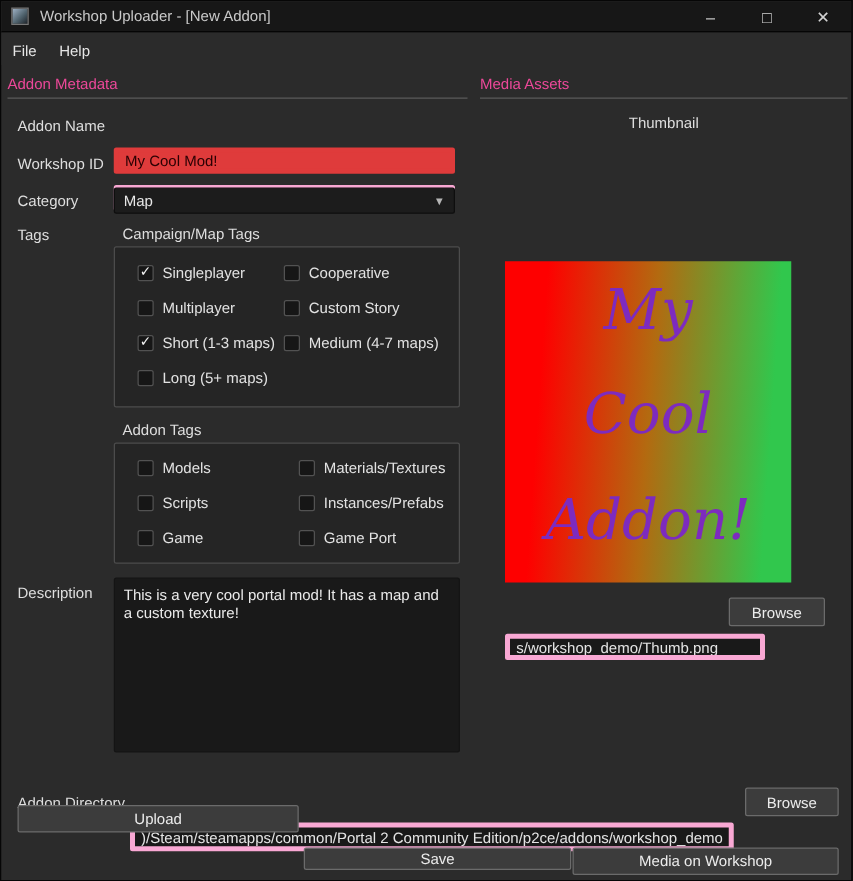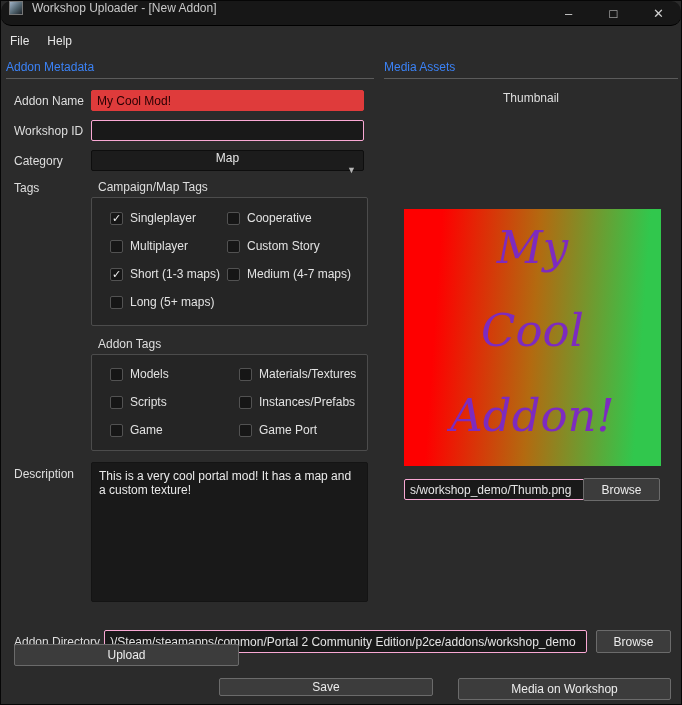--- a/index.html
+++ b/index.html
@@ -5,41 +5,41 @@
   * { box-sizing: border-box; }
   html,body { margin:0; padding:0; background:#000; }
   #win {
     position:relative; width:682px; height:705px; overflow:hidden;
     background:#2b2b2b; color:#e0e0e0;
     font-family:"Liberation Sans", sans-serif; font-size:12px;
     border:1px solid #060606;
   }
   
   .titlebar { position:absolute; top:0; left:0; right:0; height:25px; background:#171717;
-              display:flex; align-items:flex-start; border-bottom:1px solid #000;border-radius:10px; }
+              display:flex; align-items:center; border-bottom:1px solid #000; }
   .app-icon { width:14px; height:14px; margin-left:8px; border:1px solid #777;
               background:linear-gradient(135deg,#9fb2c6 0%,#51646f 55%,#1d2329 100%); }
   .title-text { margin-left:9px; color:#c9c9c9; }
   .win-controls { margin-left:auto; display:flex; height:100%; }
   .win-btn { width:45px; display:flex; align-items:center; justify-content:center;
              color:#d2d2d2; font-size:13px; cursor:default; }
   
   .menubar { position:absolute; top:25px; left:0; right:0; height:26px; background:#2b2b2b;
              display:flex; align-items:flex-end; }
   .menu-item { padding:4px 9px; color:#e6e6e6; }
   
-  .section-title { position:absolute; color:#3b82f6; }
+  .section-title { position:absolute; color:#ec4899; }
   .divider { position:absolute; height:1px; background:#5b5b5b; }
   
   .lbl { position:absolute; color:#dedede; white-space:nowrap; }
-  .inp { position:absolute; background:#191919; border:1px solid #f9a8d4; border-radius:2px;
-         color:#e4e4e4; font:12px "Liberation Sans",sans-serif; padding:0 5px; outline:none; }
+  .inp { position:absolute; background:#191919; border:4px solid #f9a8d4; border-radius:2px;
+         color:#e4e4e4; font:12px "Liberation Sans",sans-serif; padding:0 5px; outline:none;margin-top:28px; }
   .inp.error { background:#df3b3b; border-color:#df3b3b; color:#2a0003; }
   .combo { position:absolute; background:#1c1c1c; border:1px solid #0e0e0e; border-radius:2px;
-           display:flex; align-items:center; padding:0 7px; color:#e6e6e6;flex-direction:column; }
+           display:flex; align-items:center; padding:0 7px; color:#e6e6e6; }
   .combo .chev { margin-left:auto; color:#b5b5b5; font-size:9px; }
   
   .group-title { position:absolute; color:#dedede; }
   .groupbox { position:absolute; border:1px solid #4c4c4c; border-radius:2px; background:#252525; }
   .cb { position:absolute; display:flex; align-items:center; gap:7px; }
   .cb-box { width:13px; height:13px; background:#161616; border:1px solid #525252; border-radius:2px;
             display:flex; align-items:center; justify-content:center; flex:0 0 13px; }
   .cb-mark { color:#f2f2f2; font-size:11px; line-height:1; }
   .cb-label { color:#e2e2e2; white-space:nowrap; }
   
@@ -177,29 +177,29 @@
           <span class="cb-mark"></span>
         </span>
       <span class="cb-label">Game Port</span>
     </div>
   </div>
 
   <div class="lbl" style="left:13px;top:466px">Description</div>
   <textarea class="desc" style="left: 90px; top: 461px; width: 277px; height: 140px;">This is a very cool portal mod! It has a map and a custom texture!</textarea>
 
   <div class="lbl" style="left:383px;top:90px;width:294px;text-align:center">Thumbnail</div>
-  <div class="thumb" style="left:403px;top:208px;width:257px;height:257px">
+  <div class="thumb" style="left:403px;top:208px;width:229px;height:257px">
     <div class="thumb-line" style="top:16px">My</div>
     <div class="thumb-line" style="top:99px">Cool</div>
     <div class="thumb-line" style="top:184px">Addon!</div>
   </div>
   <input class="inp" style="left: 403px; top: 478px; width: 208px; height: 21px;" value="s/workshop_demo/Thumb.png">
   <div class="btn" style="left:582px;top:477px;width:77px;height:23px">Browse</div>
 
   <div class="lbl" style="left:13px;top:634px">Addon Directory</div>
   <input class="inp" style="left: 103px; top: 629px; width: 483px; height: 23px;" value=")/Steam/steamapps/common/Portal 2 Community Edition/p2ce/addons/workshop_demo">
   <div class="btn" style="left:595px;top:629px;width:75px;height:23px">Browse</div>
 
   <div class="btn" style="left:13px;top:643px;width:225px;height:22px">Upload</div>
-  <div class="btn" style="left:218px;top:677px;width:214px;height:18px">Save</div>
+  <div class="btn" style="left:242px;top:677px;width:214px;height:18px">Save</div>
   <div class="btn" style="left:457px;top:677px;width:213px;height:22px">Media on Workshop</div>
 
 </div>
 
 </body></html>

